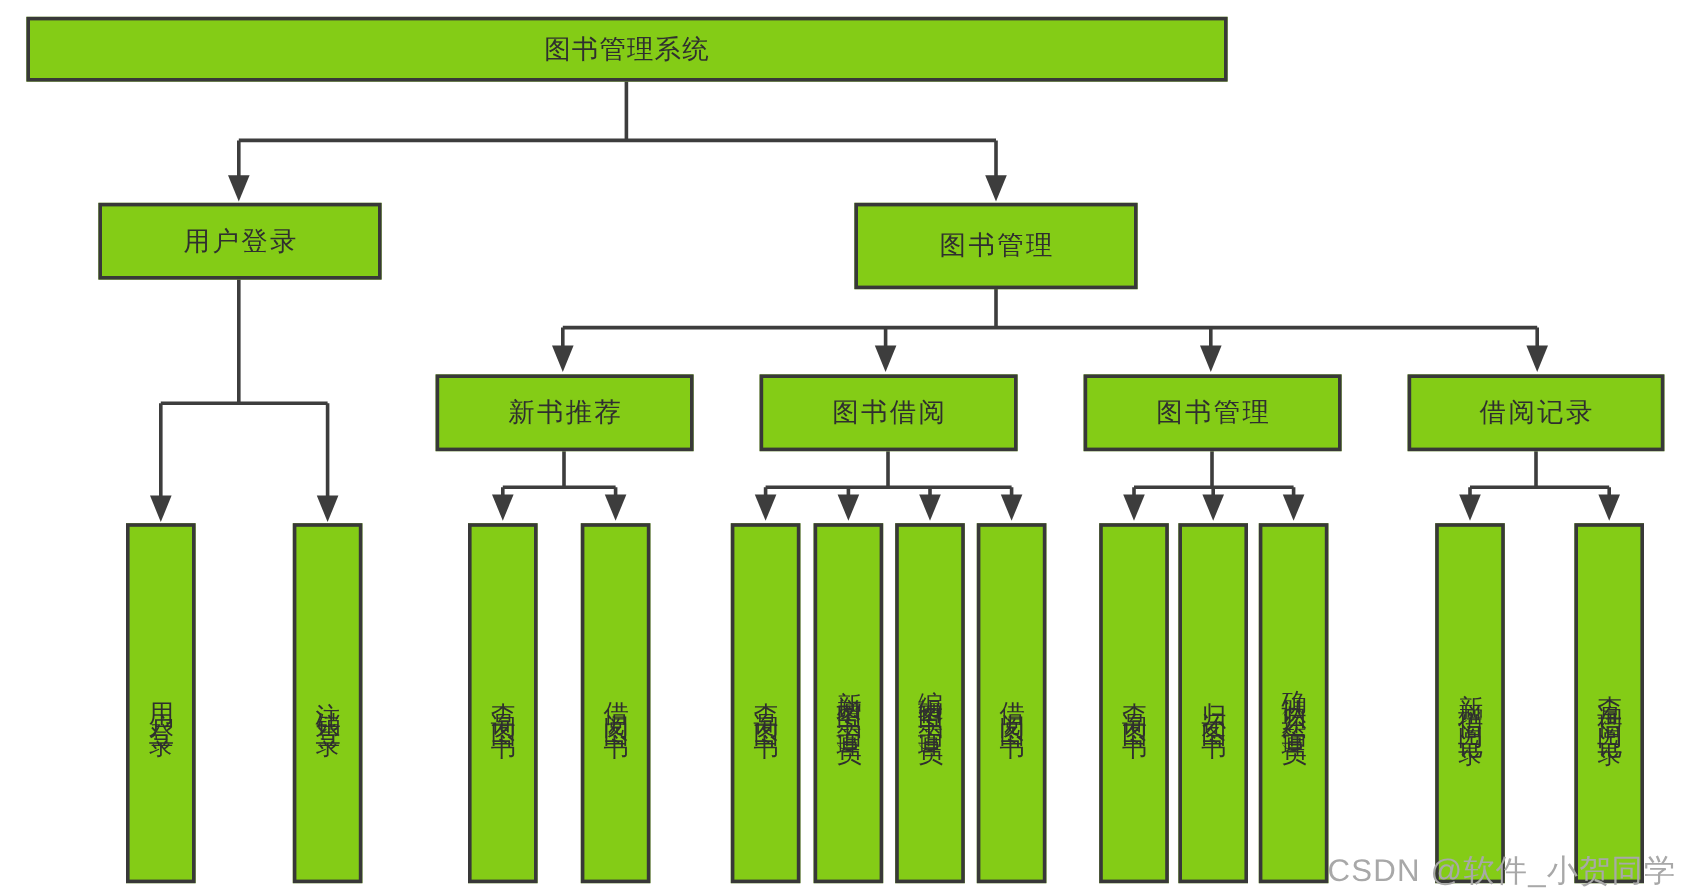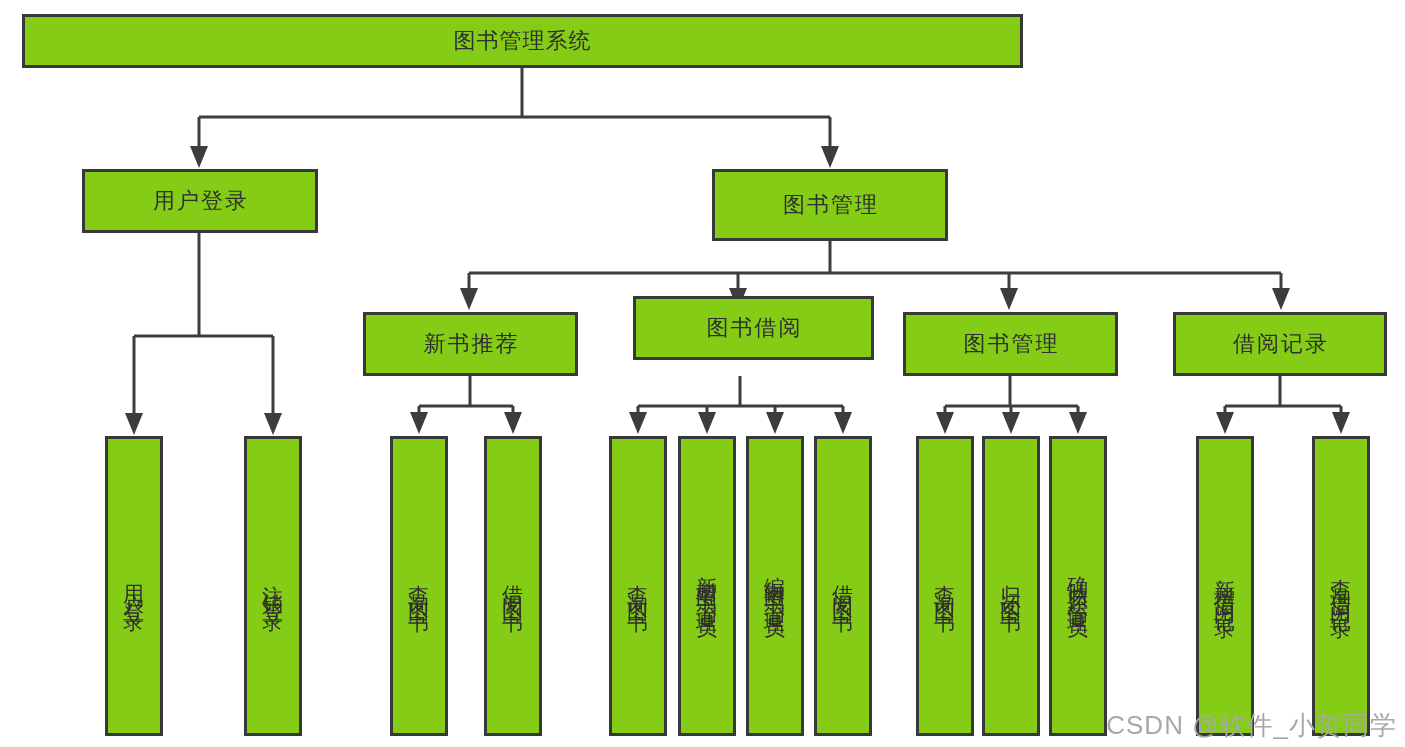--- a/index.html
+++ b/index.html
@@ -99,21 +99,21 @@
 
   <div class="node root" style="left:22px;top:14px;width:1001px;height:54px;">图书管理系统</div>
 
   <div class="node h" style="left:82px;top:169px;width:236px;height:64px;">用户登录</div>
   <div class="node h" style="left:712px;top:169px;width:236px;height:72px;">图书管理</div>
 
   <div class="node v" style="left:105px;top:436px;width:58px;height:300px;">用户登录</div>
   <div class="node v" style="left:244px;top:436px;width:58px;height:300px;">注销登录</div>
 
   <div class="node h" style="left:363px;top:312px;width:215px;height:64px;">新书推荐</div>
-  <div class="node h" style="left:633px;top:296px;width:241px;height:64px;">图书借阅</div>
+  <div class="node h" style="left:633px;top:312px;width:215px;height:64px;">图书借阅</div>
   <div class="node h" style="left:903px;top:312px;width:215px;height:64px;">图书管理</div>
   <div class="node h" style="left:1173px;top:312px;width:214px;height:64px;">借阅记录</div>
 
   <div class="node v" style="left:390px;top:436px;width:58px;height:300px;">查询图书</div>
   <div class="node v" style="left:484px;top:436px;width:58px;height:300px;">借阅图书</div>
 
   <div class="node v" style="left:609px;top:436px;width:58px;height:300px;">查询图书</div>
   <div class="node v" style="left:678px;top:436px;width:58px;height:300px;letter-spacing:6px;">新增图书（管理员）</div>
   <div class="node v" style="left:746px;top:436px;width:58px;height:300px;letter-spacing:6px;">编辑图书（管理员）</div>
   <div class="node v" style="left:814px;top:436px;width:58px;height:300px;">借阅图书</div>

